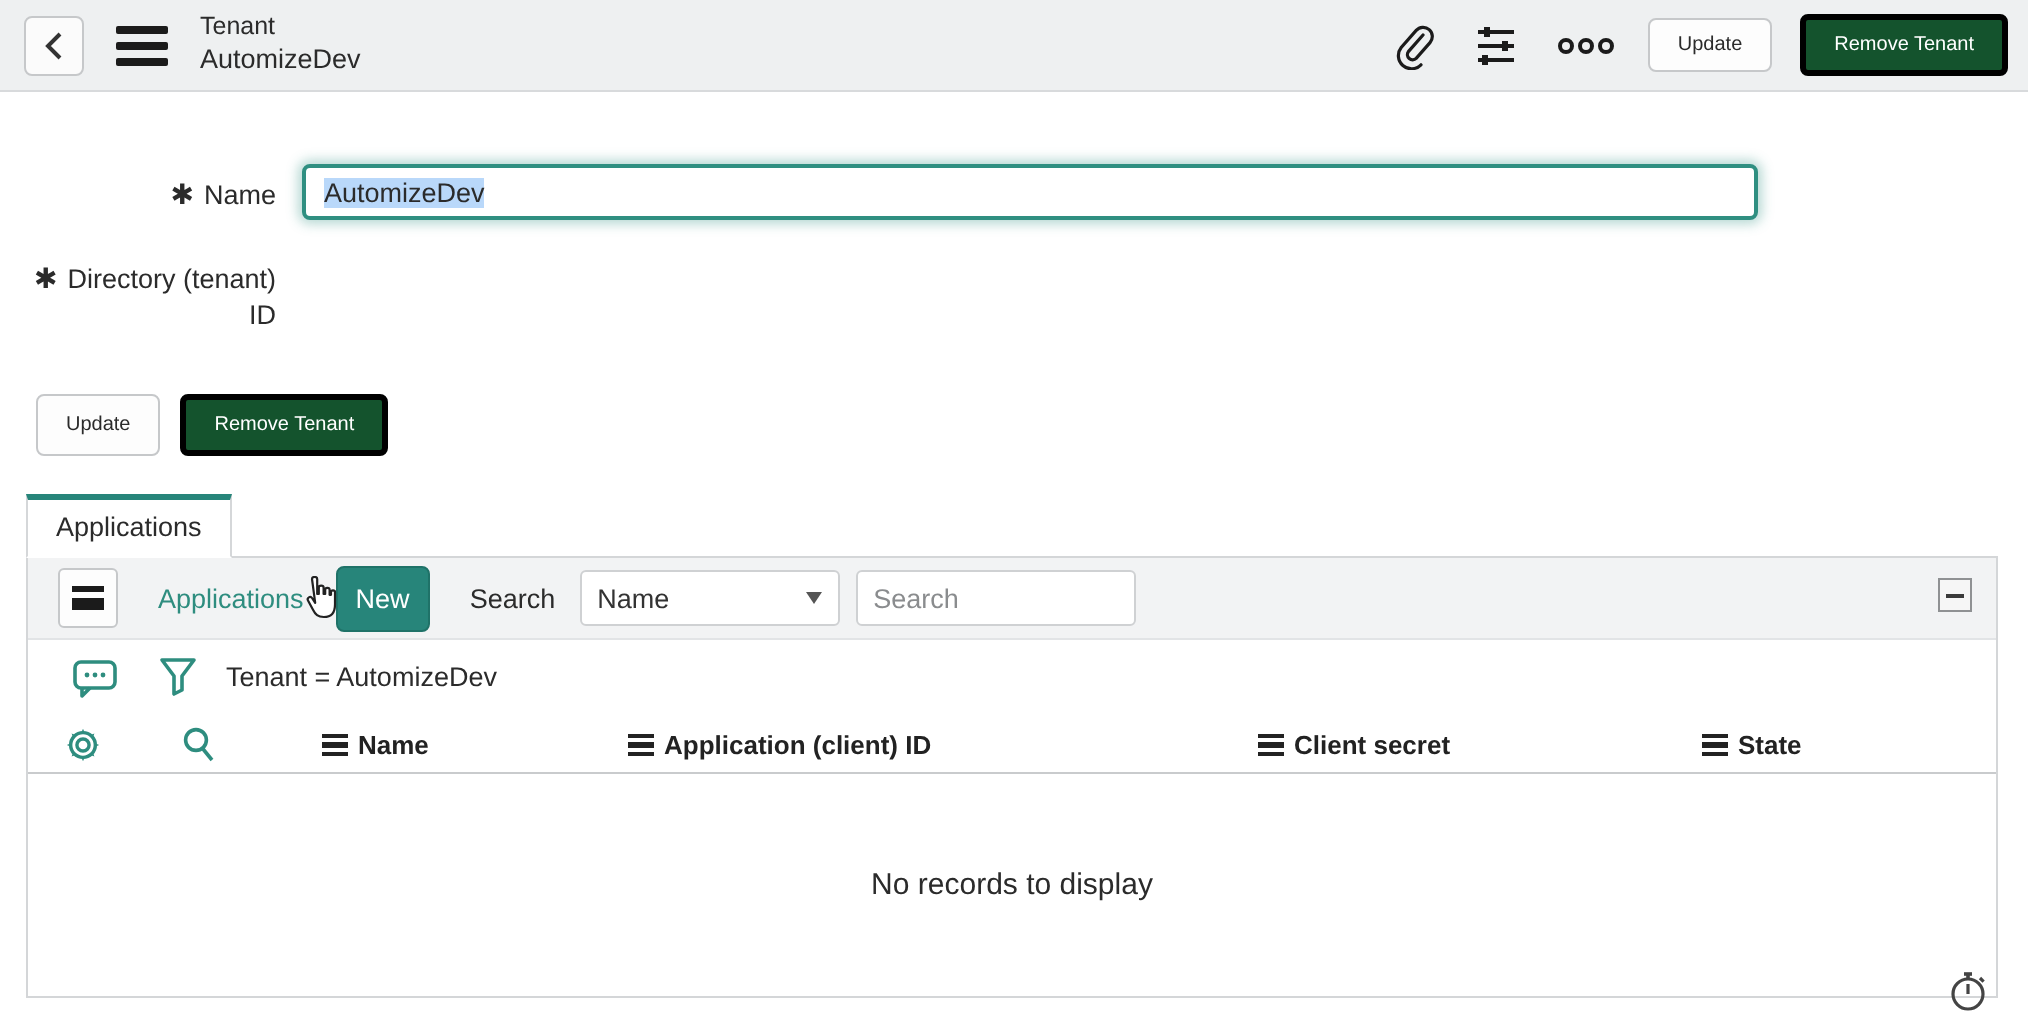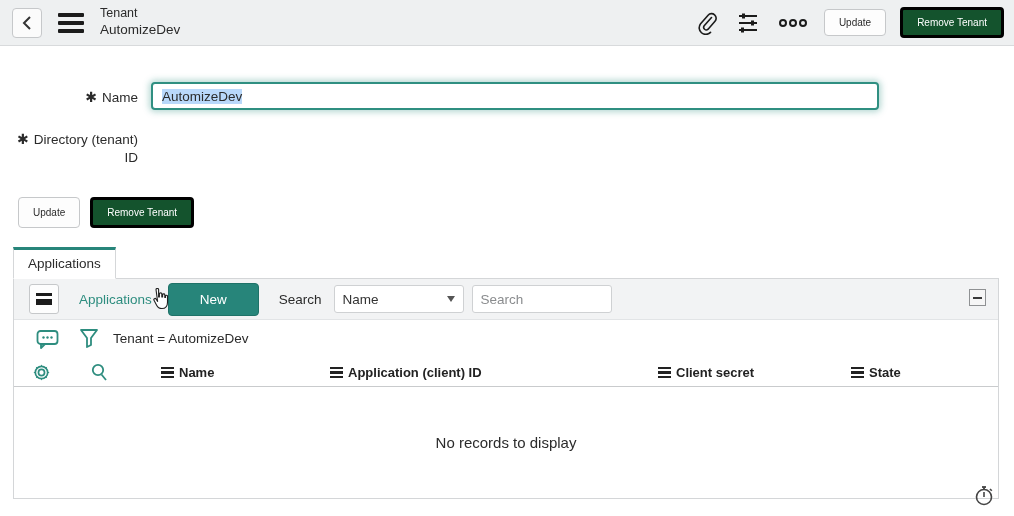--- a/index.html
+++ b/index.html
@@ -40,21 +40,21 @@
   .tab.active { background:#fff; border-top:3px solid #27857a; border-bottom:1px solid #fff; margin-bottom:-1px; }
   .tab.inactive { border-left:none; }
 
   
   .grid-box { position:relative; margin-left:13px; width:986px; height:221px; border:1px solid #d4d6d8; background:#fff; }
   .grid-toolbar { height:41px; background:#f2f3f4; border-bottom:1px solid #e2e4e6; display:flex; align-items:center; padding:0 10px 0 15px; position:relative; }
   .tb-burger { width:30px; height:30px; background:#fdfdfd; border:1px solid #c6c8ca; border-radius:3px; display:flex; align-items:center; justify-content:center; cursor:pointer; }
   .tb-burger i { display:block; width:16px; height:12px; border-top:3px solid #1b1b1b; border-bottom:3px solid #1b1b1b; position:relative; }
   .tb-burger i::after { content:""; position:absolute; left:0; top:3px; width:16px; height:3px; background:#1b1b1b; }
   .grid-title { margin-left:20px; color:#2e8d7f; font-size:13.5px; }
-  .btn-new { margin-left:16px; background:#27857a; border:1px solid #1f7268; color:#fff; font-size:13.5px; padding:8px 31px; border-radius:4px; cursor:pointer; }
+  .btn-new { margin-left:16px; background:#27857a; border:1px solid #1f7268; color:#fff; font-size:13.5px; padding:8px 9px; border-radius:4px; cursor:pointer; }
   .search-label { margin-left:20px; font-size:13.5px; color:#2b2b2b; }
   .select-box { margin-left:12px; width:130px; height:28px; background:#fff; border:1px solid #cfd1d3; border-radius:3px; display:flex; align-items:center; padding:0 8px; font-size:13.5px; cursor:pointer; }
   .select-box .caret { margin-left:auto; width:0; height:0; border-left:4px solid transparent; border-right:4px solid transparent; border-top:6px solid #555; }
   .search-input { margin-left:8px; width:140px; height:28px; border:1px solid #cfd1d3; border-radius:3px; font-family:"Liberation Sans", sans-serif; font-size:13.5px; padding:0 8px; color:#2b2b2b; }
   .search-input::placeholder { color:#8a8c8e; }
   .collapse-btn { position:absolute; right:12px; top:10px; width:17px; height:17px; background:#f6f6f6; border:1px solid #8f9193; display:flex; align-items:center; justify-content:center; cursor:pointer; }
   .collapse-btn i { display:block; width:9px; height:2px; background:#3a3a3a; }
 
   .filter-row { height:37px; display:flex; align-items:center; padding-left:20px; gap:0; }
   .filter-text { font-size:13.5px; color:#2b2b2b; margin-left:12px; }
@@ -196,25 +196,25 @@
       <div class="gh-abs" style="left:76px">
         <svg class="teal" width="18" height="19" viewBox="0 0 18 19">
           <circle cx="8" cy="7" r="5.2" fill="none" stroke="currentColor" stroke-width="1.8"></circle>
           <line x1="11.5" y1="11.5" x2="16" y2="17" stroke="currentColor" stroke-width="1.8"></line>
         </svg>
       </div>
       <div class="gh-abs" style="left:147px">
         <span class="col-bars"></span>
         <span>Name</span>
       </div>
-      <div class="gh-abs" style="left:316px">
+      <div class="gh-abs" style="left:300px">
         <span class="col-bars"></span>
         <span>Application (client) ID</span>
       </div>
-      <div class="gh-abs" style="left:644px">
+      <div class="gh-abs" style="left:615px">
         <span class="col-bars"></span>
         <span>Client secret</span>
       </div>
       <div class="gh-abs" style="left:837px">
         <span class="col-bars"></span>
         <span>State</span>
       </div>
     </div>
 
     <div class="grid-empty">No records to display</div>

